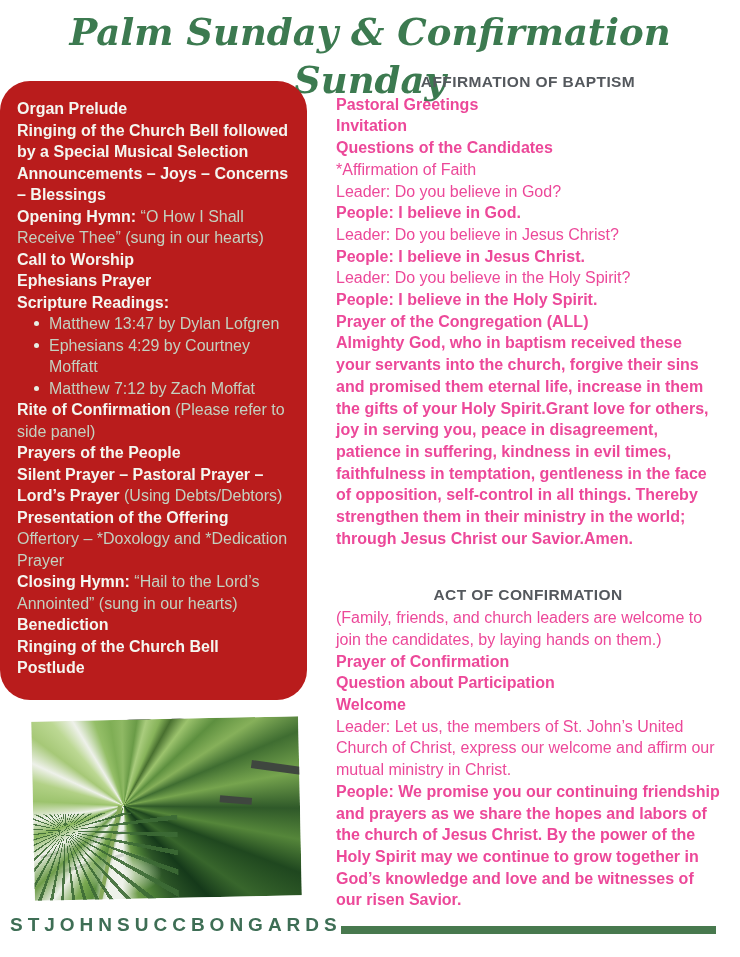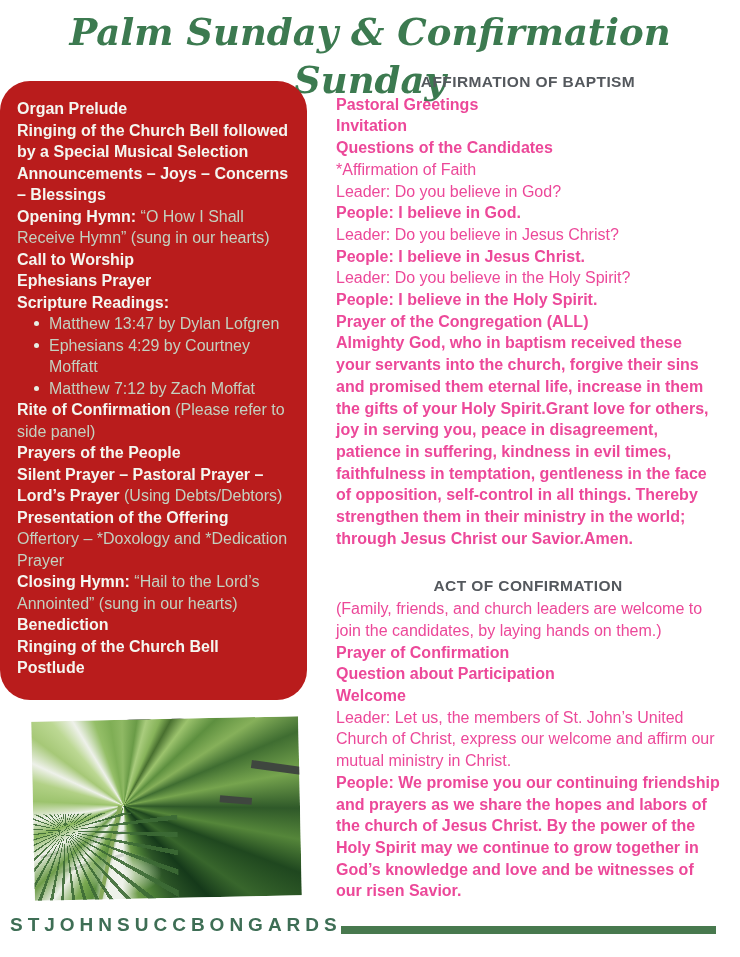--- a/index.html
+++ b/index.html
@@ -35,21 +35,21 @@
   
   .right-col {
     position:absolute; left:336px; top:71px; width:384px;
     font-size:16px; line-height:21.7px;
   }
   .sheading {
     text-align:center; font-weight:bold; color:#54585d;
     font-size:15.5px; letter-spacing:.4px; line-height:21.7px;
   }
   .sheading + .rline { margin-top:1px; }
-  .sheading.later { margin-top:26px; }
+  .sheading.later { margin-top:35px; }
   .rline.b2 { color:#ec4899; font-weight:bold; }
   .rline.r2 { color:#ec4899; font-weight:normal; }
 
   
   .bottom-bar { position:absolute; left:341px; top:926px; width:375px; height:8px; background:#48794e; }
 
   
   .palm {
     position:absolute; left:33px; top:719px; width:267px; height:179px;
     transform:rotate(-1.2deg);
@@ -96,21 +96,21 @@
 <body>
 
 <div class="page">
 
   <h1 class="title">Palm Sunday &amp; Confirmation Sunday</h1>
 
   <div class="panel">
       <div class="pline"><span class="b">Organ Prelude</span></div>
       <div class="pline"><span class="b">Ringing of the Church Bell followed by a Special Musical Selection</span></div>
       <div class="pline"><span class="b">Announcements – Joys – Concerns – Blessings</span></div>
-      <div class="pline"><span class="b">Opening Hymn: </span><span class="r">“O How I Shall Receive Hymn” (sung in our hearts)</span></div>
+      <div class="pline"><span class="b">Opening Hymn: </span><span class="r">“O How I Shall Receive Thee” (sung in our hearts)</span></div>
       <div class="pline"><span class="b">Call to Worship</span></div>
       <div class="pline"><span class="b">Ephesians Prayer</span></div>
       <div class="pline"><span class="b">Scripture Readings:</span></div>
       <div class="pline bullet">
         <span class="dot"></span>
         <span class="btxt"><span class="r">Matthew 13:47 by Dylan Lofgren</span></span>
       </div>
       <div class="pline bullet">
         <span class="dot"></span>
         <span class="btxt"><span class="r">Ephesians 4:29 by Courtney Moffatt</span></span>

